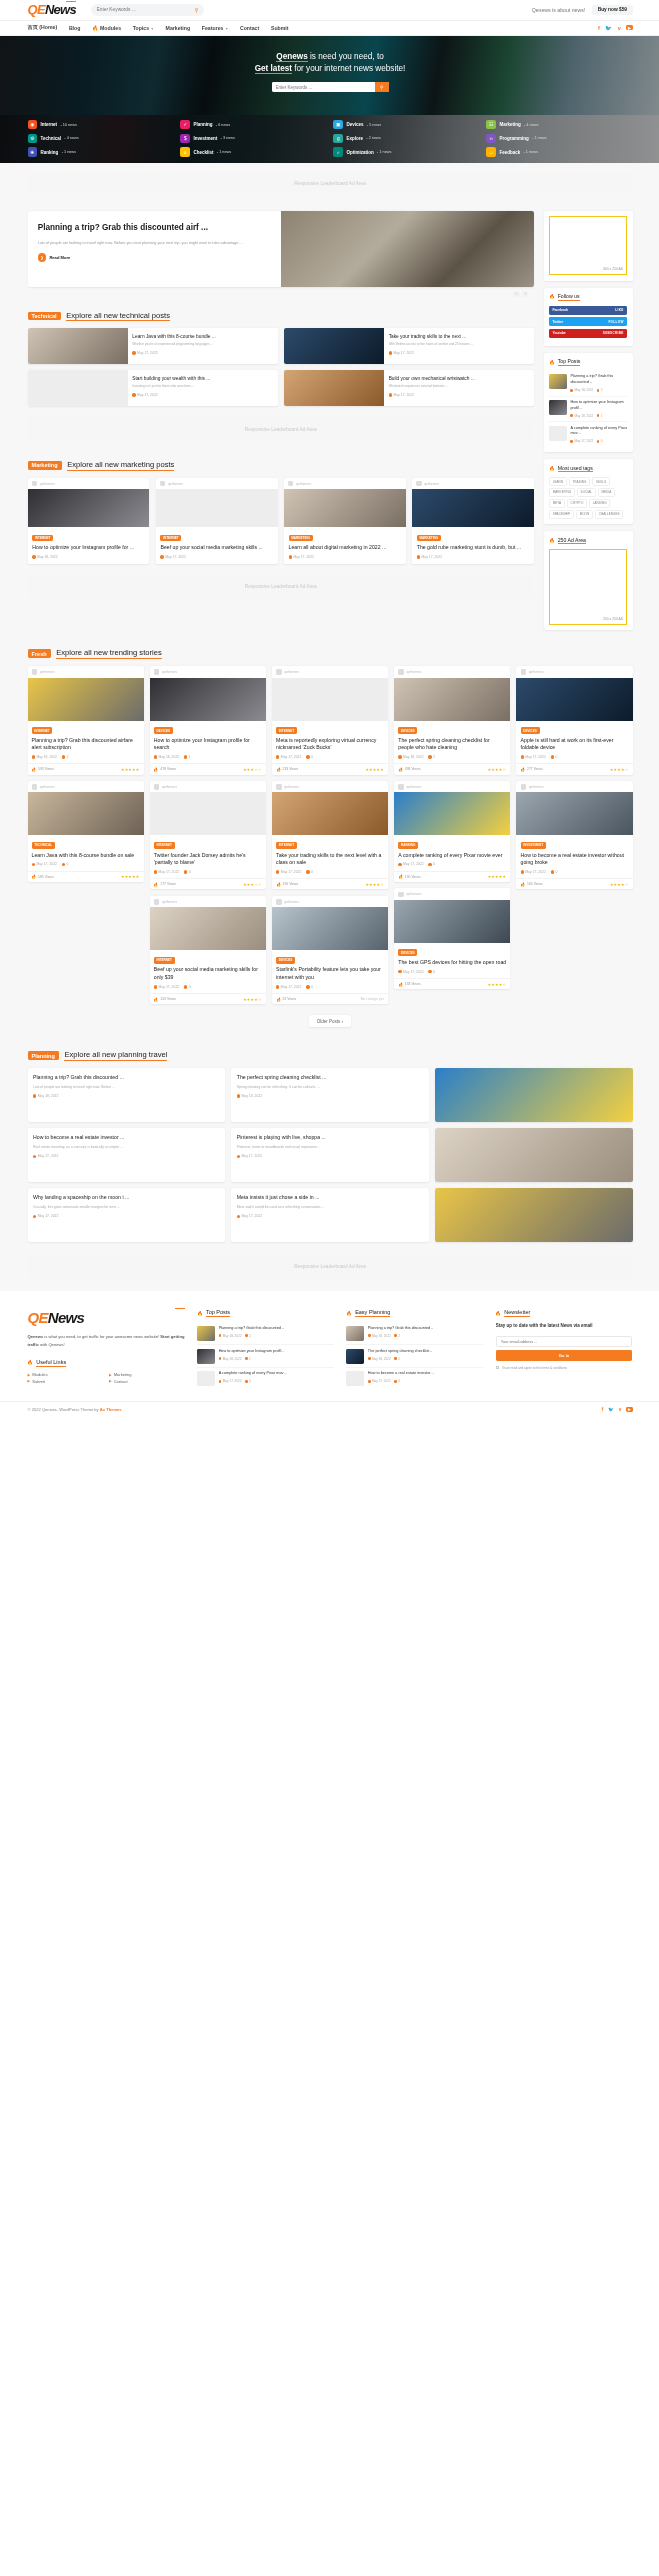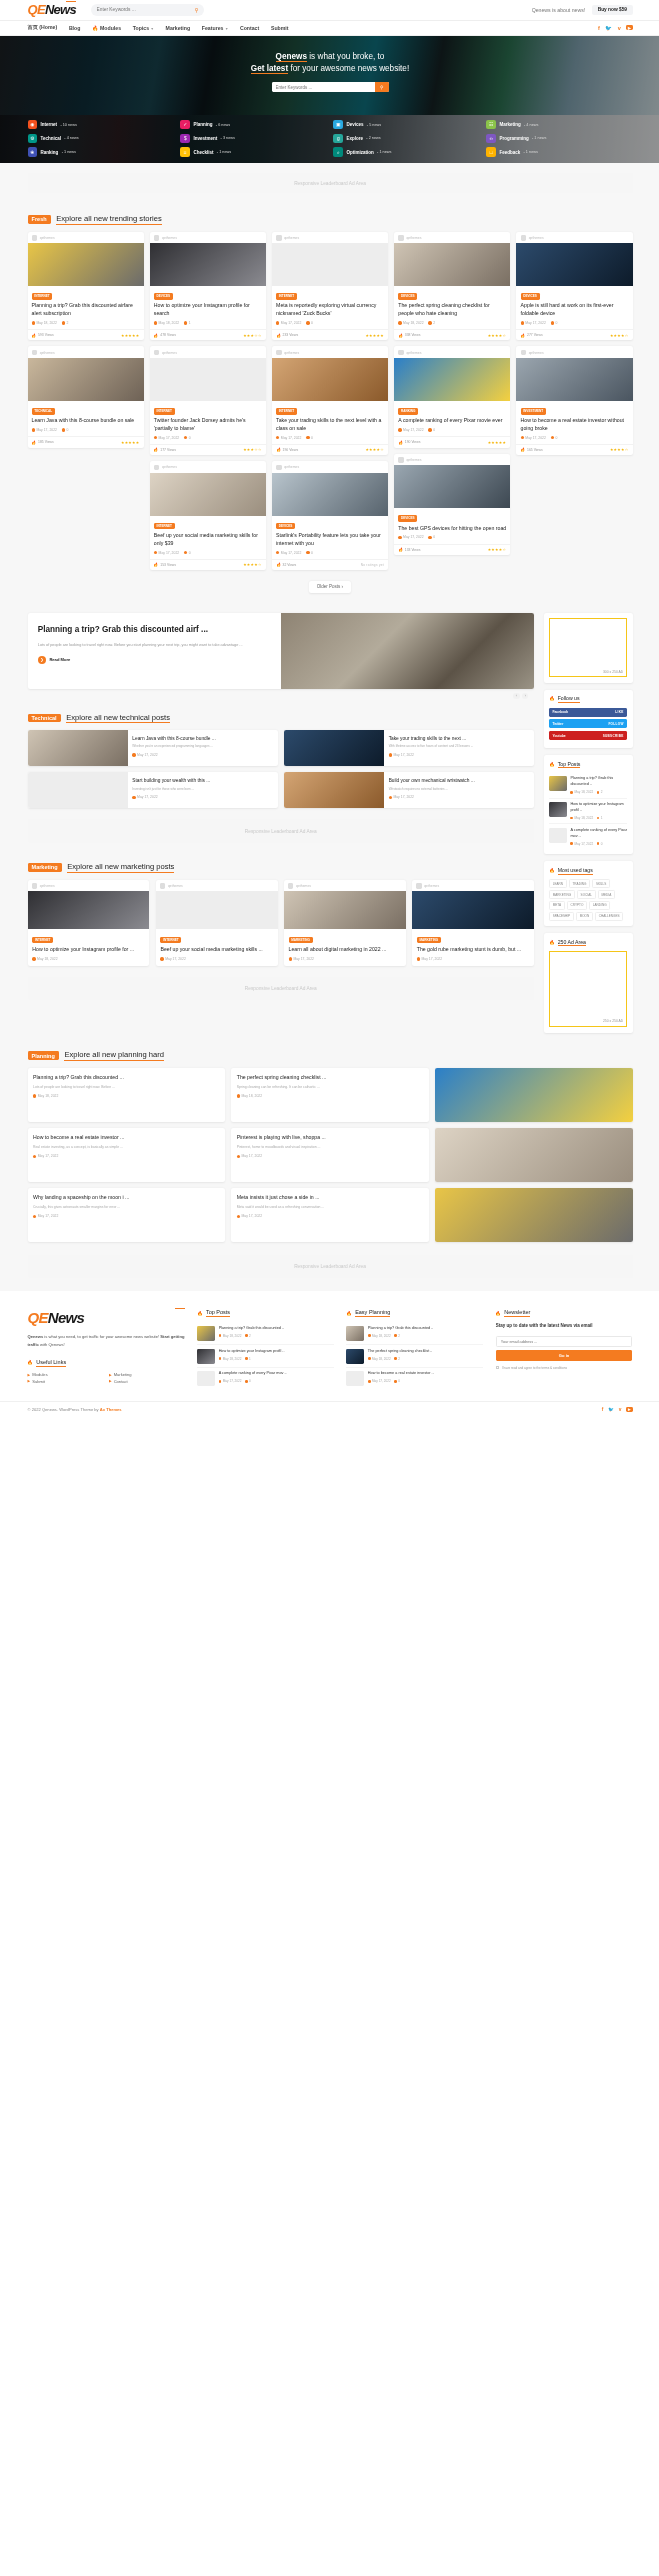--- a/index.html
+++ b/index.html
@@ -200,22 +200,22 @@
       <span>f</span>
       <span>🐦</span>
       <span>v</span>
       <span class="yt-ico">►</span>
     </div>
   </div>
 
   <div class="hero">
     <div class="hero-inner">
       <h1>
-        <b>Qenews</b><span> is what you broke, to</span><br>
-        <b>Get latest</b><span> for your awesome news website!</span>
+        <b>Qenews</b><span> is need you need, to</span><br>
+        <b>Get latest</b><span> for your internet news website!</span>
       </h1>
       <div class="hero-form">
         <input placeholder="Enter Keywords ..." style="">
         <button>⚲</button>
       </div>
     </div>
   </div>
 
   <div class="catstrip">
     <div class="cat-grid" id="cat-grid">
@@ -278,356 +278,20 @@
           <span class="cat-ico" style="background:#ffb300">□</span>
           <span class="cat-name">Feedback</span>
           <span class="cat-count">- 1 news</span>
         </div>
       </div>
   </div>
 
   <div class="page-bg">
     <div class="container">
       <div class="adbar">Responsive Leaderboard Ad Area</div>
-    </div>
-  </div>
-
-  <div class="page-bg">
-    <div class="container">
-      <div class="sec-head">
-        <span class="sec-tag">Fresh</span>
-        <span class="sec-title">Explore all new trending stories</span>
-      </div>
-      <div class="masonry" id="fresh-grid">
-          <div style="display: flex; flex-direction: column; gap: 6.2px;">
-            <div class="card">
-              <div class="card-head">
-                <span class="avatar"></span>
-                <span class="author">qethemes</span>
-              </div>
-              <div class="thumb" style="background:linear-gradient(135deg,#e8c547,#6b6b6b)"></div>
-              <div class="card-body"><span class="badge">INTERNET</span><div class="card-title">Planning a trip? Grab this discounted airfare alert subscription</div><div class="meta">
-                  <span>
-                    <i class="dot"></i>
-                    <em style="font-style:normal">May 18, 2022</em>
-                  </span>
-                  <span>
-                    <i class="dot"></i>
-                    <em style="font-style:normal">2</em>
-                  </span>
-                </div></div>
-              <div class="card-foot">
-                <span class="views">
-                  <i class="flame">🔥</i>
-                  <em style="font-style:normal">593 Views</em>
-                </span>
-                <span class="stars">★★★★★</span>
-              </div>
-            </div>
-            <div class="card">
-              <div class="card-head">
-                <span class="avatar"></span>
-                <span class="author">qethemes</span>
-              </div>
-              <div class="thumb" style="background:linear-gradient(135deg,#c9b79c,#6e6256)"></div>
-              <div class="card-body"><span class="badge">TECHNICAL</span><div class="card-title">Learn Java with this 8-course bundle on sale</div><div class="meta">
-                  <span>
-                    <i class="dot"></i>
-                    <em style="font-style:normal">May 17, 2022</em>
-                  </span>
-                  <span>
-                    <i class="dot"></i>
-                    <em style="font-style:normal">0</em>
-                  </span>
-                </div></div>
-              <div class="card-foot">
-                <span class="views">
-                  <i class="flame">🔥</i>
-                  <em style="font-style:normal">185 Views</em>
-                </span>
-                <span class="stars">★★★★★</span>
-              </div>
-            </div>
-          </div>
-          <div style="display: flex; flex-direction: column; gap: 6.2px;">
-            <div class="card">
-              <div class="card-head">
-                <span class="avatar"></span>
-                <span class="author">qethemes</span>
-              </div>
-              <div class="thumb" style="background:linear-gradient(140deg,#2f2f33,#8b8b91)"></div>
-              <div class="card-body"><span class="badge">DEVICES</span><div class="card-title">How to optimize your Instagram profile for search</div><div class="meta">
-                  <span>
-                    <i class="dot"></i>
-                    <em style="font-style:normal">May 18, 2022</em>
-                  </span>
-                  <span>
-                    <i class="dot"></i>
-                    <em style="font-style:normal">1</em>
-                  </span>
-                </div></div>
-              <div class="card-foot">
-                <span class="views">
-                  <i class="flame">🔥</i>
-                  <em style="font-style:normal">478 Views</em>
-                </span>
-                <span class="stars">★★★☆☆</span>
-              </div>
-            </div>
-            <div class="card">
-              <div class="card-head">
-                <span class="avatar"></span>
-                <span class="author">qethemes</span>
-              </div>
-              <div class="thumb" style="background:#ededed"></div>
-              <div class="card-body"><span class="badge">INTERNET</span><div class="card-title">Twitter founder Jack Dorsey admits he's 'partially to blame'</div><div class="meta">
-                  <span>
-                    <i class="dot"></i>
-                    <em style="font-style:normal">May 17, 2022</em>
-                  </span>
-                  <span>
-                    <i class="dot"></i>
-                    <em style="font-style:normal">0</em>
-                  </span>
-                </div></div>
-              <div class="card-foot">
-                <span class="views">
-                  <i class="flame">🔥</i>
-                  <em style="font-style:normal">177 Views</em>
-                </span>
-                <span class="stars">★★★☆☆</span>
-              </div>
-            </div>
-            <div class="card">
-              <div class="card-head">
-                <span class="avatar"></span>
-                <span class="author">qethemes</span>
-              </div>
-              <div class="thumb" style="background:linear-gradient(135deg,#ddd3c4,#9a8e7e)"></div>
-              <div class="card-body"><span class="badge">INTERNET</span><div class="card-title">Beef up your social media marketing skills for only $39</div><div class="meta">
-                  <span>
-                    <i class="dot"></i>
-                    <em style="font-style:normal">May 17, 2022</em>
-                  </span>
-                  <span>
-                    <i class="dot"></i>
-                    <em style="font-style:normal">0</em>
-                  </span>
-                </div></div>
-              <div class="card-foot">
-                <span class="views">
-                  <i class="flame">🔥</i>
-                  <em style="font-style:normal">153 Views</em>
-                </span>
-                <span class="stars">★★★★☆</span>
-              </div>
-            </div>
-          </div>
-          <div style="display: flex; flex-direction: column; gap: 6.2px; padding-top: 0px;">
-            <div class="card">
-              <div class="card-head">
-                <span class="avatar"></span>
-                <span class="author">qethemes</span>
-              </div>
-              <div class="thumb" style="background:#ededed"></div>
-              <div class="card-body"><span class="badge">INTERNET</span><div class="card-title">Meta is reportedly exploring virtual currency nicknamed 'Zuck Bucks'</div><div class="meta">
-                  <span>
-                    <i class="dot"></i>
-                    <em style="font-style:normal">May 17, 2022</em>
-                  </span>
-                  <span>
-                    <i class="dot"></i>
-                    <em style="font-style:normal">0</em>
-                  </span>
-                </div></div>
-              <div class="card-foot">
-                <span class="views">
-                  <i class="flame">🔥</i>
-                  <em style="font-style:normal">233 Views</em>
-                </span>
-                <span class="stars">★★★★★</span>
-              </div>
-            </div>
-            <div class="card">
-              <div class="card-head">
-                <span class="avatar"></span>
-                <span class="author">qethemes</span>
-              </div>
-              <div class="thumb" style="background:linear-gradient(135deg,#d4a574,#8b5a2b)"></div>
-              <div class="card-body"><span class="badge">INTERNET</span><div class="card-title">Take your trading skills to the next level with a class on sale</div><div class="meta">
-                  <span>
-                    <i class="dot"></i>
-                    <em style="font-style:normal">May 17, 2022</em>
-                  </span>
-                  <span>
-                    <i class="dot"></i>
-                    <em style="font-style:normal">0</em>
-                  </span>
-                </div></div>
-              <div class="card-foot">
-                <span class="views">
-                  <i class="flame">🔥</i>
-                  <em style="font-style:normal">190 Views</em>
-                </span>
-                <span class="stars">★★★★☆</span>
-              </div>
-            </div>
-            <div class="card">
-              <div class="card-head">
-                <span class="avatar"></span>
-                <span class="author">qethemes</span>
-              </div>
-              <div class="thumb" style="background:linear-gradient(135deg,#b8c4cc,#57636d)"></div>
-              <div class="card-body"><span class="badge">DEVICES</span><div class="card-title">Starlink's Portability feature lets you take your internet with you</div><div class="meta">
-                  <span>
-                    <i class="dot"></i>
-                    <em style="font-style:normal">May 17, 2022</em>
-                  </span>
-                  <span>
-                    <i class="dot"></i>
-                    <em style="font-style:normal">0</em>
-                  </span>
-                </div></div>
-              <div class="card-foot">
-                <span class="views">
-                  <i class="flame">🔥</i>
-                  <em style="font-style:normal">32 Views</em>
-                </span>
-                <span class="stars" style="color: rgb(187, 187, 187); font-size: 3.1px;">No ratings yet</span>
-              </div>
-            </div>
-          </div>
-          <div style="display: flex; flex-direction: column; gap: 6.2px;">
-            <div class="card">
-              <div class="card-head">
-                <span class="avatar"></span>
-                <span class="author">qethemes</span>
-              </div>
-              <div class="thumb" style="background:linear-gradient(135deg,#cfc4b4,#7a6f63)"></div>
-              <div class="card-body"><span class="badge">DEVICES</span><div class="card-title">The perfect spring cleaning checklist for people who hate cleaning</div><div class="meta">
-                  <span>
-                    <i class="dot"></i>
-                    <em style="font-style:normal">May 18, 2022</em>
-                  </span>
-                  <span>
-                    <i class="dot"></i>
-                    <em style="font-style:normal">2</em>
-                  </span>
-                </div></div>
-              <div class="card-foot">
-                <span class="views">
-                  <i class="flame">🔥</i>
-                  <em style="font-style:normal">338 Views</em>
-                </span>
-                <span class="stars">★★★★☆</span>
-              </div>
-            </div>
-            <div class="card">
-              <div class="card-head">
-                <span class="avatar"></span>
-                <span class="author">qethemes</span>
-              </div>
-              <div class="thumb" style="background:linear-gradient(135deg,#2a7fc9,#f4d03f)"></div>
-              <div class="card-body"><span class="badge">RANKING</span><div class="card-title">A complete ranking of every Pixar movie ever</div><div class="meta">
-                  <span>
-                    <i class="dot"></i>
-                    <em style="font-style:normal">May 17, 2022</em>
-                  </span>
-                  <span>
-                    <i class="dot"></i>
-                    <em style="font-style:normal">0</em>
-                  </span>
-                </div></div>
-              <div class="card-foot">
-                <span class="views">
-                  <i class="flame">🔥</i>
-                  <em style="font-style:normal">190 Views</em>
-                </span>
-                <span class="stars">★★★★★</span>
-              </div>
-            </div>
-            <div class="card">
-              <div class="card-head">
-                <span class="avatar"></span>
-                <span class="author">qethemes</span>
-              </div>
-              <div class="thumb" style="background:linear-gradient(135deg,#9aa7b1,#3d4852)"></div>
-              <div class="card-body"><span class="badge">DEVICES</span><div class="card-title">The best GPS devices for hitting the open road</div><div class="meta">
-                  <span>
-                    <i class="dot"></i>
-                    <em style="font-style:normal">May 17, 2022</em>
-                  </span>
-                  <span>
-                    <i class="dot"></i>
-                    <em style="font-style:normal">0</em>
-                  </span>
-                </div></div>
-              <div class="card-foot">
-                <span class="views">
-                  <i class="flame">🔥</i>
-                  <em style="font-style:normal">133 Views</em>
-                </span>
-                <span class="stars">★★★★☆</span>
-              </div>
-            </div>
-          </div>
-          <div style="display: flex; flex-direction: column; gap: 6.2px;">
-            <div class="card">
-              <div class="card-head">
-                <span class="avatar"></span>
-                <span class="author">qethemes</span>
-              </div>
-              <div class="thumb" style="background:linear-gradient(135deg,#2c4a6b,#0d1b2a)"></div>
-              <div class="card-body"><span class="badge">DEVICES</span><div class="card-title">Apple is still hard at work on its first-ever foldable device</div><div class="meta">
-                  <span>
-                    <i class="dot"></i>
-                    <em style="font-style:normal">May 17, 2022</em>
-                  </span>
-                  <span>
-                    <i class="dot"></i>
-                    <em style="font-style:normal">0</em>
-                  </span>
-                </div></div>
-              <div class="card-foot">
-                <span class="views">
-                  <i class="flame">🔥</i>
-                  <em style="font-style:normal">277 Views</em>
-                </span>
-                <span class="stars">★★★★☆</span>
-              </div>
-            </div>
-            <div class="card">
-              <div class="card-head">
-                <span class="avatar"></span>
-                <span class="author">qethemes</span>
-              </div>
-              <div class="thumb" style="background:linear-gradient(140deg,#9ba6af,#4a5560)"></div>
-              <div class="card-body"><span class="badge">INVESTMENT</span><div class="card-title">How to become a real estate investor without going broke</div><div class="meta">
-                  <span>
-                    <i class="dot"></i>
-                    <em style="font-style:normal">May 17, 2022</em>
-                  </span>
-                  <span>
-                    <i class="dot"></i>
-                    <em style="font-style:normal">0</em>
-                  </span>
-                </div></div>
-              <div class="card-foot">
-                <span class="views">
-                  <i class="flame">🔥</i>
-                  <em style="font-style:normal">165 Views</em>
-                </span>
-                <span class="stars">★★★★☆</span>
-              </div>
-            </div>
-          </div>
-        </div>
-      <div class="older">
-        <span class="older-btn">Older Posts  ›</span>
-      </div>
     </div>
   </div>
 
   <div class="page-bg" style="padding-top:6.9px">
     <div class="container">
       <div class="layout">
         <div class="main-col">
           <div class="feature">
             <div class="feature-text">
               <h2>Planning a trip? Grab this discounted airf ...</h2>
@@ -873,22 +537,358 @@
             <div class="adbox-inner sq">250 x 250 AD</div>
           </div>
         </div>
       </div>
     </div>
   </div>
 
   <div class="page-bg">
     <div class="container">
       <div class="sec-head">
+        <span class="sec-tag">Fresh</span>
+        <span class="sec-title">Explore all new trending stories</span>
+      </div>
+      <div class="masonry" id="fresh-grid">
+          <div style="display: flex; flex-direction: column; gap: 6.2px;">
+            <div class="card">
+              <div class="card-head">
+                <span class="avatar"></span>
+                <span class="author">qethemes</span>
+              </div>
+              <div class="thumb" style="background:linear-gradient(135deg,#e8c547,#6b6b6b)"></div>
+              <div class="card-body"><span class="badge">INTERNET</span><div class="card-title">Planning a trip? Grab this discounted airfare alert subscription</div><div class="meta">
+                  <span>
+                    <i class="dot"></i>
+                    <em style="font-style:normal">May 18, 2022</em>
+                  </span>
+                  <span>
+                    <i class="dot"></i>
+                    <em style="font-style:normal">2</em>
+                  </span>
+                </div></div>
+              <div class="card-foot">
+                <span class="views">
+                  <i class="flame">🔥</i>
+                  <em style="font-style:normal">593 Views</em>
+                </span>
+                <span class="stars">★★★★★</span>
+              </div>
+            </div>
+            <div class="card">
+              <div class="card-head">
+                <span class="avatar"></span>
+                <span class="author">qethemes</span>
+              </div>
+              <div class="thumb" style="background:linear-gradient(135deg,#c9b79c,#6e6256)"></div>
+              <div class="card-body"><span class="badge">TECHNICAL</span><div class="card-title">Learn Java with this 8-course bundle on sale</div><div class="meta">
+                  <span>
+                    <i class="dot"></i>
+                    <em style="font-style:normal">May 17, 2022</em>
+                  </span>
+                  <span>
+                    <i class="dot"></i>
+                    <em style="font-style:normal">0</em>
+                  </span>
+                </div></div>
+              <div class="card-foot">
+                <span class="views">
+                  <i class="flame">🔥</i>
+                  <em style="font-style:normal">185 Views</em>
+                </span>
+                <span class="stars">★★★★★</span>
+              </div>
+            </div>
+          </div>
+          <div style="display: flex; flex-direction: column; gap: 6.2px;">
+            <div class="card">
+              <div class="card-head">
+                <span class="avatar"></span>
+                <span class="author">qethemes</span>
+              </div>
+              <div class="thumb" style="background:linear-gradient(140deg,#2f2f33,#8b8b91)"></div>
+              <div class="card-body"><span class="badge">DEVICES</span><div class="card-title">How to optimize your Instagram profile for search</div><div class="meta">
+                  <span>
+                    <i class="dot"></i>
+                    <em style="font-style:normal">May 18, 2022</em>
+                  </span>
+                  <span>
+                    <i class="dot"></i>
+                    <em style="font-style:normal">1</em>
+                  </span>
+                </div></div>
+              <div class="card-foot">
+                <span class="views">
+                  <i class="flame">🔥</i>
+                  <em style="font-style:normal">478 Views</em>
+                </span>
+                <span class="stars">★★★☆☆</span>
+              </div>
+            </div>
+            <div class="card">
+              <div class="card-head">
+                <span class="avatar"></span>
+                <span class="author">qethemes</span>
+              </div>
+              <div class="thumb" style="background:#ededed"></div>
+              <div class="card-body"><span class="badge">INTERNET</span><div class="card-title">Twitter founder Jack Dorsey admits he's 'partially to blame'</div><div class="meta">
+                  <span>
+                    <i class="dot"></i>
+                    <em style="font-style:normal">May 17, 2022</em>
+                  </span>
+                  <span>
+                    <i class="dot"></i>
+                    <em style="font-style:normal">0</em>
+                  </span>
+                </div></div>
+              <div class="card-foot">
+                <span class="views">
+                  <i class="flame">🔥</i>
+                  <em style="font-style:normal">177 Views</em>
+                </span>
+                <span class="stars">★★★☆☆</span>
+              </div>
+            </div>
+            <div class="card">
+              <div class="card-head">
+                <span class="avatar"></span>
+                <span class="author">qethemes</span>
+              </div>
+              <div class="thumb" style="background:linear-gradient(135deg,#ddd3c4,#9a8e7e)"></div>
+              <div class="card-body"><span class="badge">INTERNET</span><div class="card-title">Beef up your social media marketing skills for only $39</div><div class="meta">
+                  <span>
+                    <i class="dot"></i>
+                    <em style="font-style:normal">May 17, 2022</em>
+                  </span>
+                  <span>
+                    <i class="dot"></i>
+                    <em style="font-style:normal">0</em>
+                  </span>
+                </div></div>
+              <div class="card-foot">
+                <span class="views">
+                  <i class="flame">🔥</i>
+                  <em style="font-style:normal">153 Views</em>
+                </span>
+                <span class="stars">★★★★☆</span>
+              </div>
+            </div>
+          </div>
+          <div style="display: flex; flex-direction: column; gap: 6.2px; padding-top: 0px;">
+            <div class="card">
+              <div class="card-head">
+                <span class="avatar"></span>
+                <span class="author">qethemes</span>
+              </div>
+              <div class="thumb" style="background:#ededed"></div>
+              <div class="card-body"><span class="badge">INTERNET</span><div class="card-title">Meta is reportedly exploring virtual currency nicknamed 'Zuck Bucks'</div><div class="meta">
+                  <span>
+                    <i class="dot"></i>
+                    <em style="font-style:normal">May 17, 2022</em>
+                  </span>
+                  <span>
+                    <i class="dot"></i>
+                    <em style="font-style:normal">0</em>
+                  </span>
+                </div></div>
+              <div class="card-foot">
+                <span class="views">
+                  <i class="flame">🔥</i>
+                  <em style="font-style:normal">233 Views</em>
+                </span>
+                <span class="stars">★★★★★</span>
+              </div>
+            </div>
+            <div class="card">
+              <div class="card-head">
+                <span class="avatar"></span>
+                <span class="author">qethemes</span>
+              </div>
+              <div class="thumb" style="background:linear-gradient(135deg,#d4a574,#8b5a2b)"></div>
+              <div class="card-body"><span class="badge">INTERNET</span><div class="card-title">Take your trading skills to the next level with a class on sale</div><div class="meta">
+                  <span>
+                    <i class="dot"></i>
+                    <em style="font-style:normal">May 17, 2022</em>
+                  </span>
+                  <span>
+                    <i class="dot"></i>
+                    <em style="font-style:normal">0</em>
+                  </span>
+                </div></div>
+              <div class="card-foot">
+                <span class="views">
+                  <i class="flame">🔥</i>
+                  <em style="font-style:normal">190 Views</em>
+                </span>
+                <span class="stars">★★★★☆</span>
+              </div>
+            </div>
+            <div class="card">
+              <div class="card-head">
+                <span class="avatar"></span>
+                <span class="author">qethemes</span>
+              </div>
+              <div class="thumb" style="background:linear-gradient(135deg,#b8c4cc,#57636d)"></div>
+              <div class="card-body"><span class="badge">DEVICES</span><div class="card-title">Starlink's Portability feature lets you take your internet with you</div><div class="meta">
+                  <span>
+                    <i class="dot"></i>
+                    <em style="font-style:normal">May 17, 2022</em>
+                  </span>
+                  <span>
+                    <i class="dot"></i>
+                    <em style="font-style:normal">0</em>
+                  </span>
+                </div></div>
+              <div class="card-foot">
+                <span class="views">
+                  <i class="flame">🔥</i>
+                  <em style="font-style:normal">32 Views</em>
+                </span>
+                <span class="stars" style="color: rgb(187, 187, 187); font-size: 3.1px;">No ratings yet</span>
+              </div>
+            </div>
+          </div>
+          <div style="display: flex; flex-direction: column; gap: 6.2px;">
+            <div class="card">
+              <div class="card-head">
+                <span class="avatar"></span>
+                <span class="author">qethemes</span>
+              </div>
+              <div class="thumb" style="background:linear-gradient(135deg,#cfc4b4,#7a6f63)"></div>
+              <div class="card-body"><span class="badge">DEVICES</span><div class="card-title">The perfect spring cleaning checklist for people who hate cleaning</div><div class="meta">
+                  <span>
+                    <i class="dot"></i>
+                    <em style="font-style:normal">May 18, 2022</em>
+                  </span>
+                  <span>
+                    <i class="dot"></i>
+                    <em style="font-style:normal">2</em>
+                  </span>
+                </div></div>
+              <div class="card-foot">
+                <span class="views">
+                  <i class="flame">🔥</i>
+                  <em style="font-style:normal">338 Views</em>
+                </span>
+                <span class="stars">★★★★☆</span>
+              </div>
+            </div>
+            <div class="card">
+              <div class="card-head">
+                <span class="avatar"></span>
+                <span class="author">qethemes</span>
+              </div>
+              <div class="thumb" style="background:linear-gradient(135deg,#2a7fc9,#f4d03f)"></div>
+              <div class="card-body"><span class="badge">RANKING</span><div class="card-title">A complete ranking of every Pixar movie ever</div><div class="meta">
+                  <span>
+                    <i class="dot"></i>
+                    <em style="font-style:normal">May 17, 2022</em>
+                  </span>
+                  <span>
+                    <i class="dot"></i>
+                    <em style="font-style:normal">0</em>
+                  </span>
+                </div></div>
+              <div class="card-foot">
+                <span class="views">
+                  <i class="flame">🔥</i>
+                  <em style="font-style:normal">190 Views</em>
+                </span>
+                <span class="stars">★★★★★</span>
+              </div>
+            </div>
+            <div class="card">
+              <div class="card-head">
+                <span class="avatar"></span>
+                <span class="author">qethemes</span>
+              </div>
+              <div class="thumb" style="background:linear-gradient(135deg,#9aa7b1,#3d4852)"></div>
+              <div class="card-body"><span class="badge">DEVICES</span><div class="card-title">The best GPS devices for hitting the open road</div><div class="meta">
+                  <span>
+                    <i class="dot"></i>
+                    <em style="font-style:normal">May 17, 2022</em>
+                  </span>
+                  <span>
+                    <i class="dot"></i>
+                    <em style="font-style:normal">0</em>
+                  </span>
+                </div></div>
+              <div class="card-foot">
+                <span class="views">
+                  <i class="flame">🔥</i>
+                  <em style="font-style:normal">133 Views</em>
+                </span>
+                <span class="stars">★★★★☆</span>
+              </div>
+            </div>
+          </div>
+          <div style="display: flex; flex-direction: column; gap: 6.2px;">
+            <div class="card">
+              <div class="card-head">
+                <span class="avatar"></span>
+                <span class="author">qethemes</span>
+              </div>
+              <div class="thumb" style="background:linear-gradient(135deg,#2c4a6b,#0d1b2a)"></div>
+              <div class="card-body"><span class="badge">DEVICES</span><div class="card-title">Apple is still hard at work on its first-ever foldable device</div><div class="meta">
+                  <span>
+                    <i class="dot"></i>
+                    <em style="font-style:normal">May 17, 2022</em>
+                  </span>
+                  <span>
+                    <i class="dot"></i>
+                    <em style="font-style:normal">0</em>
+                  </span>
+                </div></div>
+              <div class="card-foot">
+                <span class="views">
+                  <i class="flame">🔥</i>
+                  <em style="font-style:normal">277 Views</em>
+                </span>
+                <span class="stars">★★★★☆</span>
+              </div>
+            </div>
+            <div class="card">
+              <div class="card-head">
+                <span class="avatar"></span>
+                <span class="author">qethemes</span>
+              </div>
+              <div class="thumb" style="background:linear-gradient(140deg,#9ba6af,#4a5560)"></div>
+              <div class="card-body"><span class="badge">INVESTMENT</span><div class="card-title">How to become a real estate investor without going broke</div><div class="meta">
+                  <span>
+                    <i class="dot"></i>
+                    <em style="font-style:normal">May 17, 2022</em>
+                  </span>
+                  <span>
+                    <i class="dot"></i>
+                    <em style="font-style:normal">0</em>
+                  </span>
+                </div></div>
+              <div class="card-foot">
+                <span class="views">
+                  <i class="flame">🔥</i>
+                  <em style="font-style:normal">165 Views</em>
+                </span>
+                <span class="stars">★★★★☆</span>
+              </div>
+            </div>
+          </div>
+        </div>
+      <div class="older">
+        <span class="older-btn">Older Posts  ›</span>
+      </div>
+    </div>
+  </div>
+
+  <div class="page-bg">
+    <div class="container">
+      <div class="sec-head">
         <span class="sec-tag">Planning</span>
-        <span class="sec-title">Explore all new planning hard</span>
+        <span class="sec-title">Explore all new planning travel</span>
       </div>
       <div class="grid3" id="plan-grid">
           <div class="plan-card">
             <div class="plbody">
               <h4>Planning a trip? Grab this discounted ...</h4>
               <p>Lots of people are looking to travel right now. Before ...</p>
               <div class="meta">
                 <span>
                   <i class="dot"></i>
                   <em style="font-style:normal">May 18, 2022</em>

